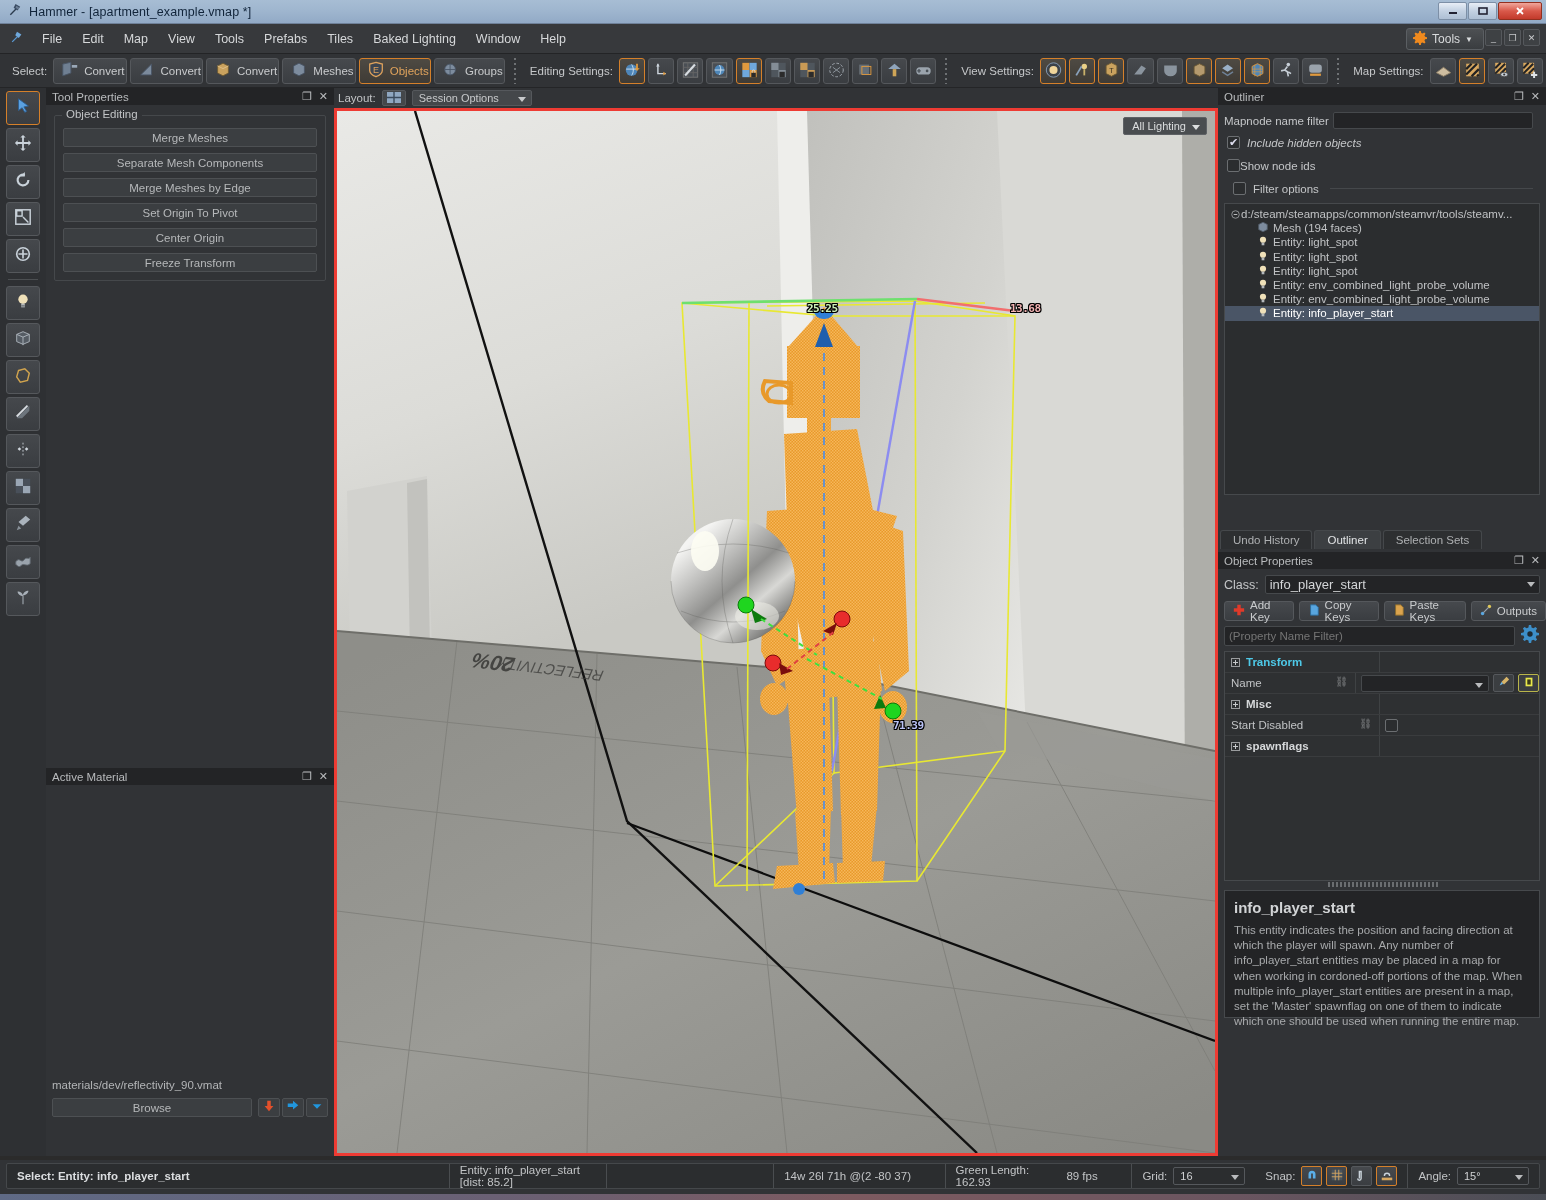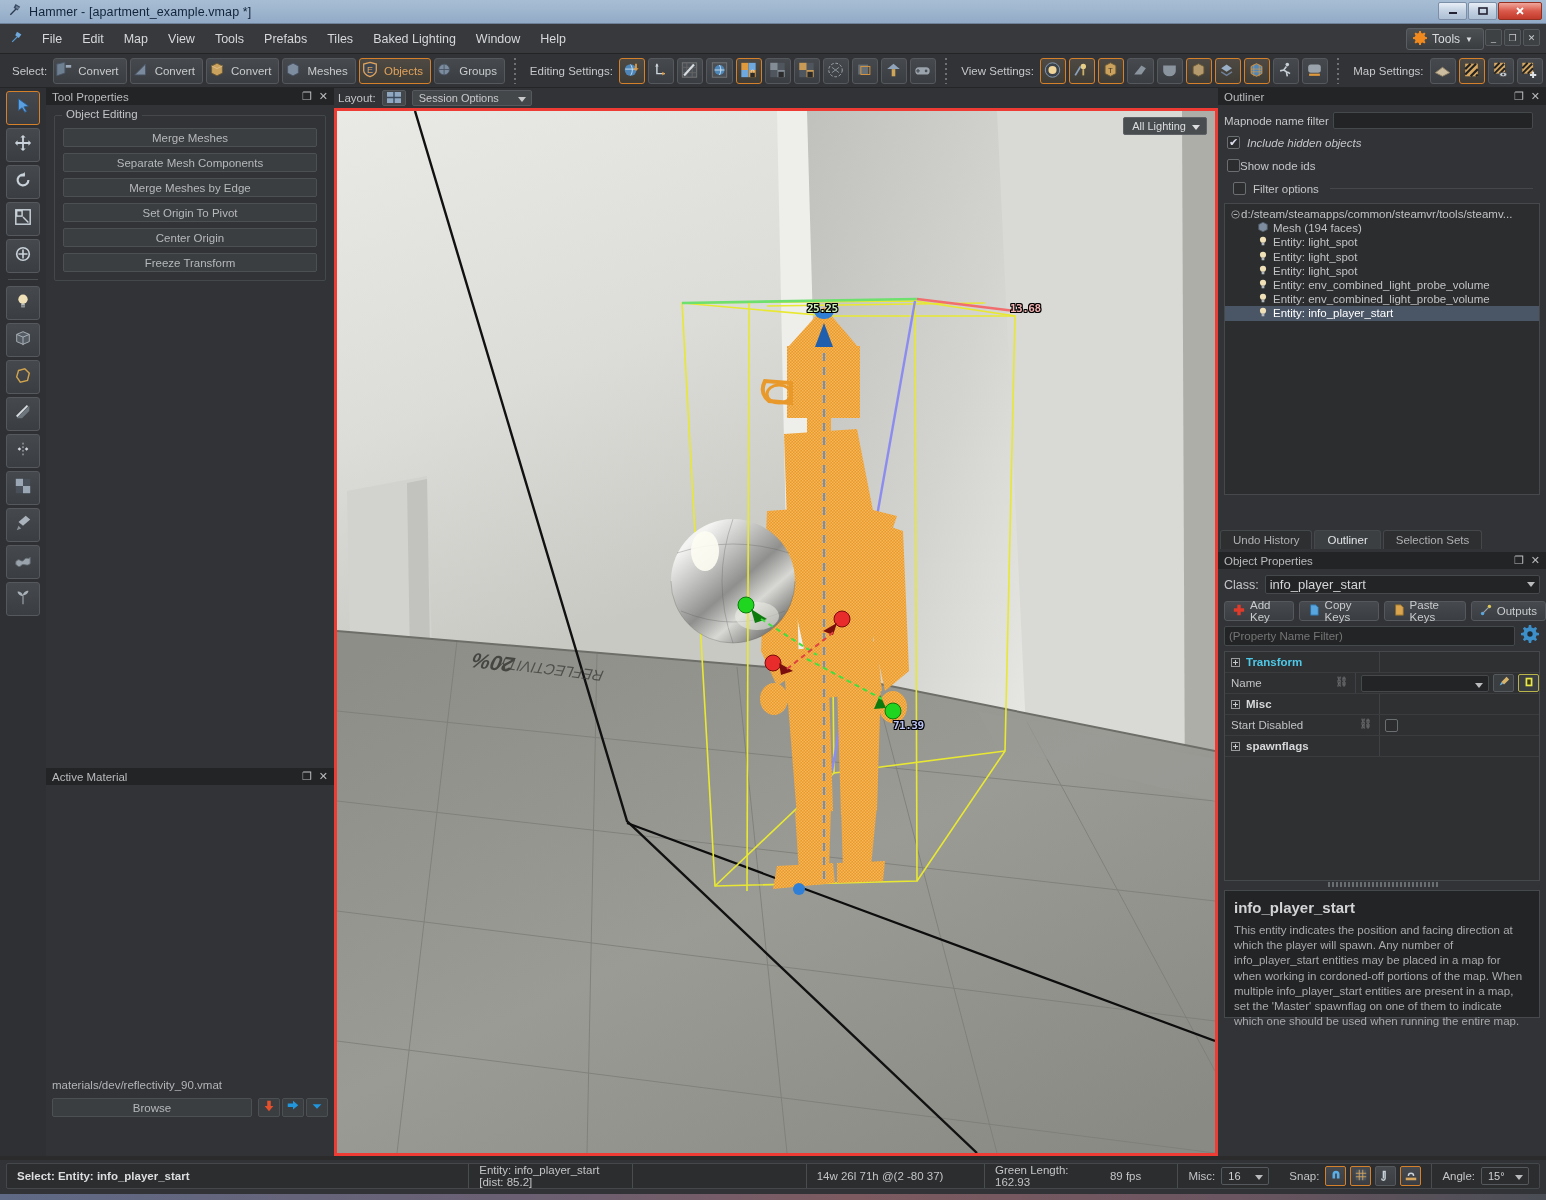--- a/index.html
+++ b/index.html
@@ -71,21 +71,21 @@
     background: #313336;
     display: flex; align-items: center;
     border-bottom: 1px solid #242527;
     padding-left: 4px;
   }
   .tb-label { font-size: 11.5px; color: #c6c8ca; margin: 0 6px 0 8px; white-space: nowrap; }
   .tb-btn {
     height: 26px; min-width: 26px; margin-right: 3px;
     background: linear-gradient(180deg,#46494d,#3a3d41);
     border: 1px solid #55585c; border-radius: 3px;
-    display: flex; align-items: center; justify-content: flex-end;
+    display: flex; align-items: center; justify-content: space-between;
     gap: 5px; padding: 0 7px;
     font-size: 11.5px; color: #c9cbcd;
   }
   .tb-btn.icononly { padding: 0 3px; width: 28px; }
   .tb-btn.active {
     border-color: #d5802a;
     background: linear-gradient(180deg,#4e4a43,#3f3b35);
     color: #e0a35c;
   }
   .tb-sep {
@@ -331,21 +331,21 @@
     border-left: 1px solid #4a4d50;
   }
   .sb-cell.first { border-left: none; }
   .sb-panel {
     position: absolute; left: 6px; top: 3px; width: 1534px; height: 26px;
     background: #2b2d2f; border: 1px solid #45484b; border-radius: 2px;
     display: flex; align-items: center;
   }
   .sb-bold { font-weight: bold; color: #dcdee0; }
   .sb-combo {
-    height: 18px; width: 48px; background: #2b2d2f;
+    height: 18px; width: 72px; background: #2b2d2f;
     border: 1px solid #55585c; border-radius: 2px;
     font-size: 11px; color: #d0d2d4; display: flex; align-items: center;
     padding-left: 6px; position: relative;
   }
   .sb-combo::after {
     content: ''; position: absolute; right: 5px; top: 7px;
     border-left: 4px solid transparent; border-right: 4px solid transparent;
     border-top: 5px solid #b9bbbd;
   }
   .sb-tgl {
@@ -1195,21 +1195,21 @@
 
 <div class="statusbar">
   <div class="sb-panel">
     <div class="sb-cell first sb-bold" style="width:480px;">Select: Entity: info_player_start</div>
     <div class="sb-cell" style="width:170px;">Entity: info_player_start   [dist: 85.2]</div>
     <div class="sb-cell" style="width:180px;"></div>
     <div class="sb-cell" style="width:185px;">14w 26l 71h @(2 -80 37)</div>
     <div class="sb-cell" style="width:120px;">Green Length: 162.93</div>
     <div class="sb-cell" style="border-left:none; width:80px;">89 fps</div>
     <div class="sb-cell" style="gap:6px;">
-      <span>Misc:</span>
+      <span>Grid:</span>
       <div class="sb-combo">
           <span>16</span>
         </div>
     </div>
     <div class="sb-cell" style="border-left:none; gap:4px;">
       <span style="margin-right:2px;">Snap:</span>
       <div class="sb-tgl on">
         <span><svg width="14" height="14" viewBox="0 0 16 16">
               <path d="M4 12V7a4 4 0 018 0v5h-3V7a1 1 0 00-2 0v5z" fill="#5aaee8"></path>
             </svg></span>

